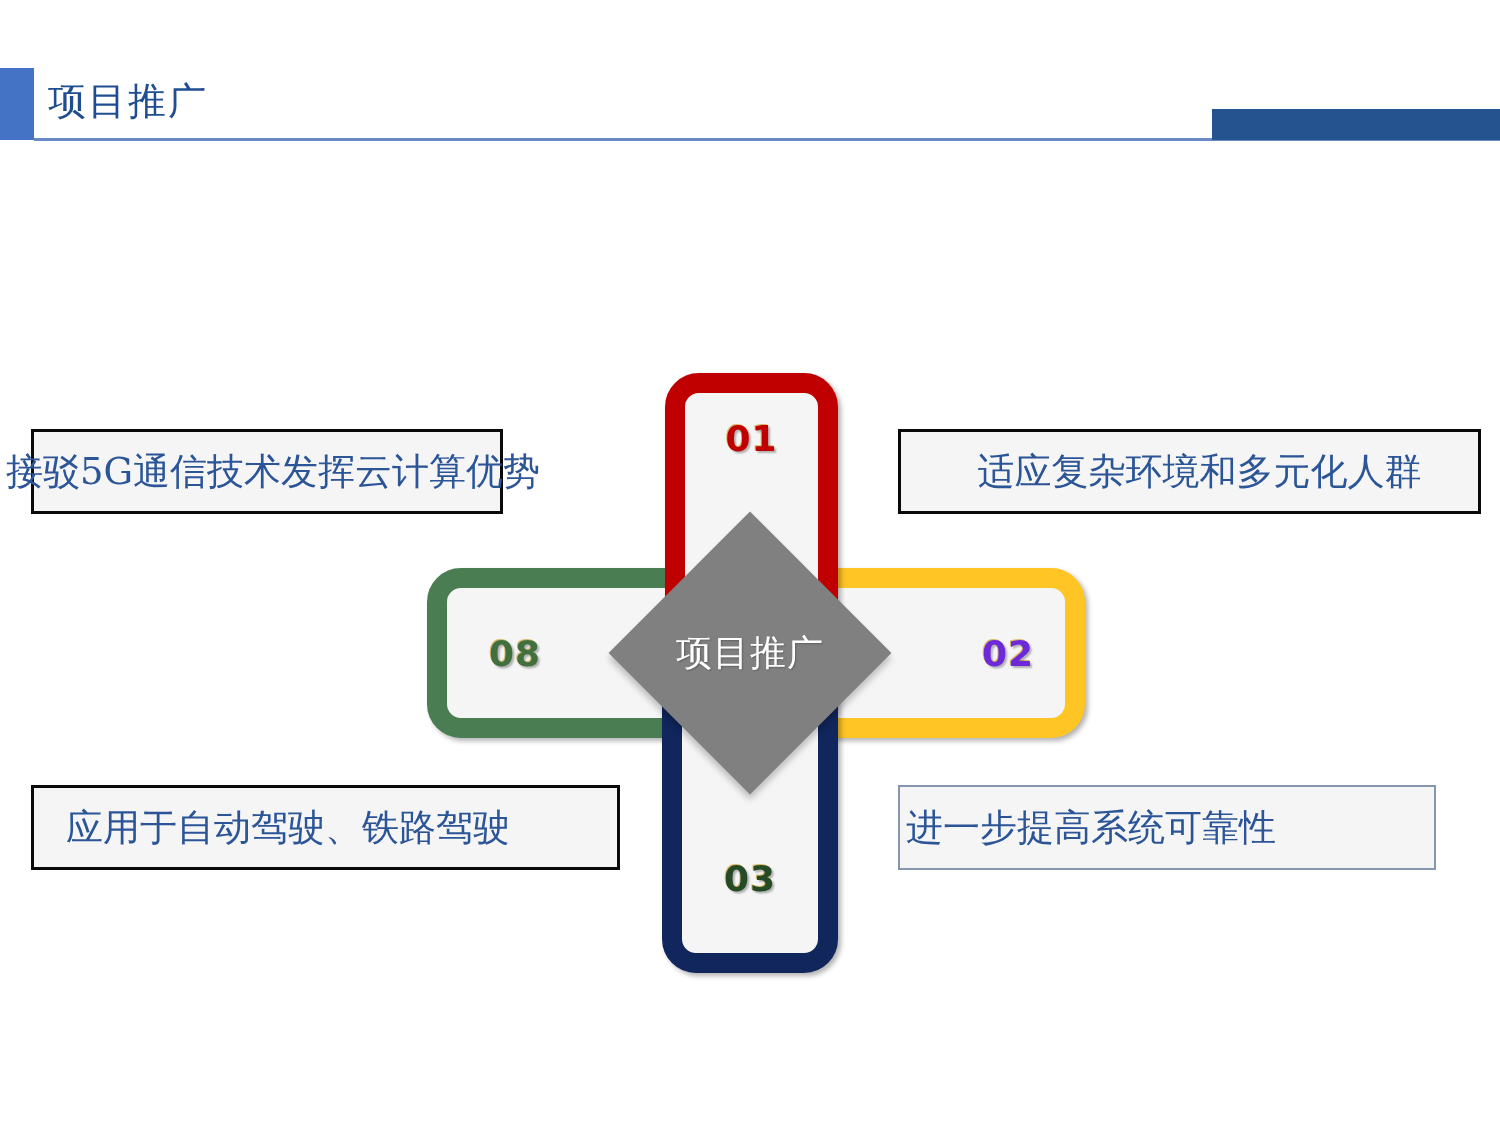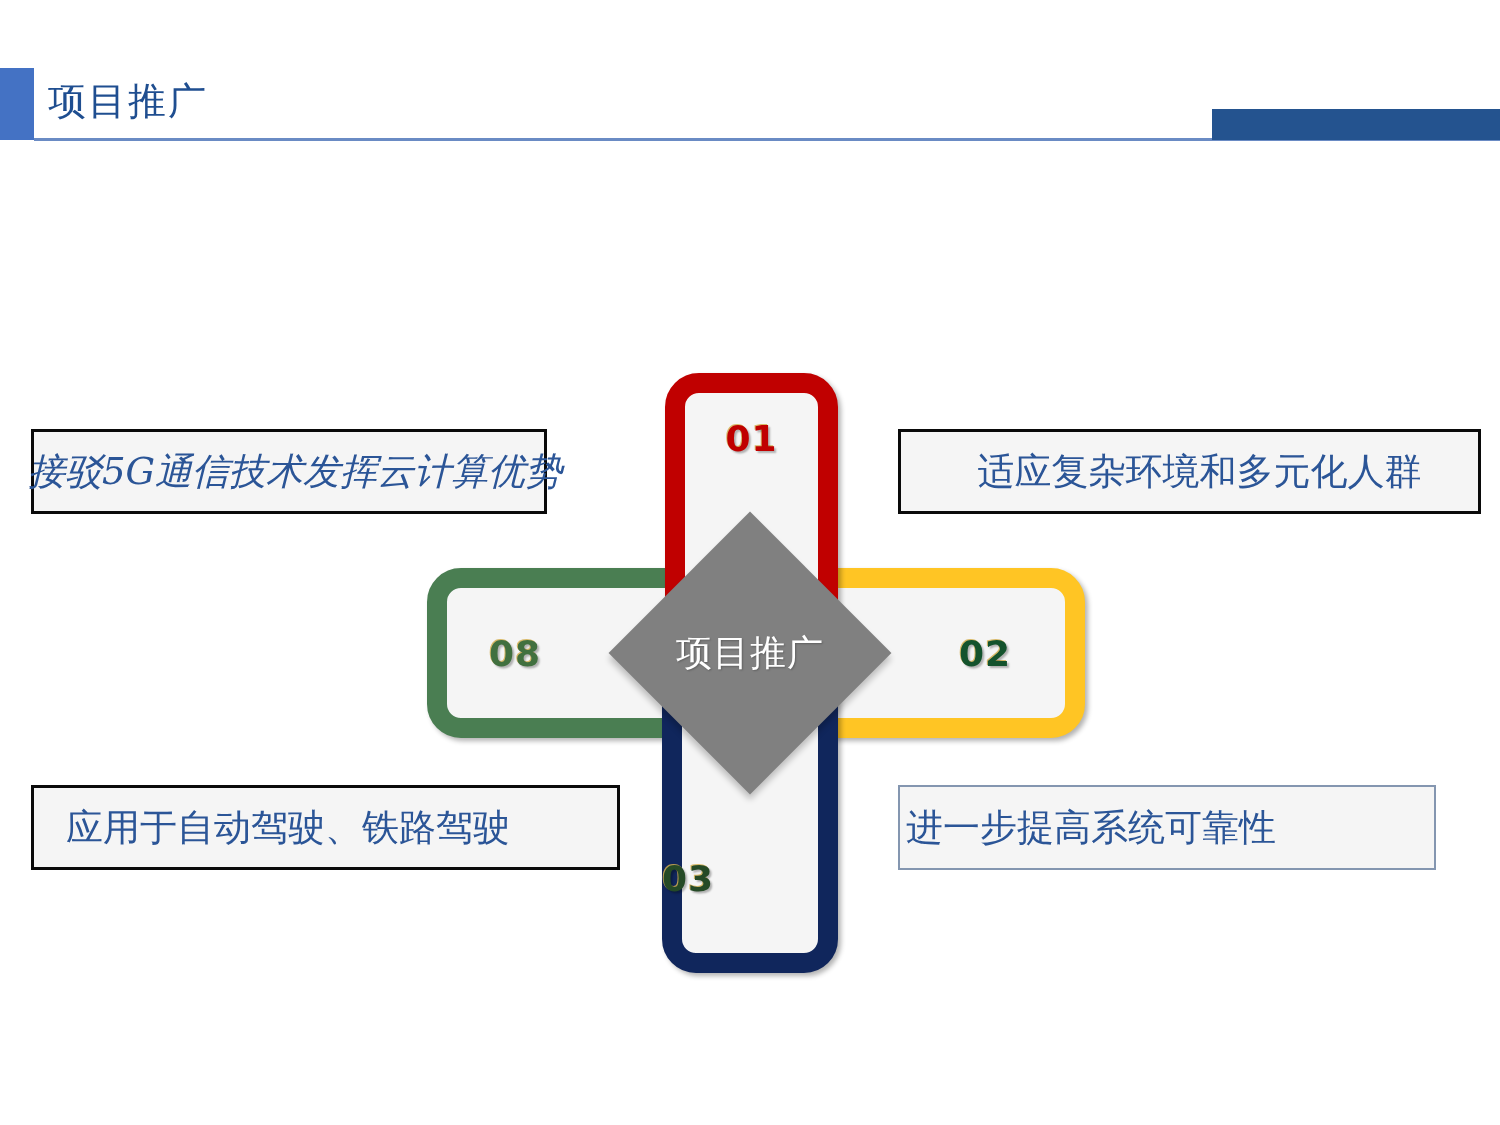--- a/index.html
+++ b/index.html
@@ -96,42 +96,43 @@
   .shape-02 {
     left: 760px;
     top: 520px;
     width: 325px;
     height: 170px;
     border: 20px solid #FFC524;
     border-radius: 34px;
     z-index: 2;
   }
   .num-02 {
-    left: 905px;
+    left: 928px;
     top: 585px;
     width: 160px;
     text-align: center;
-    color: #14532d;
+    color: #6d28d9;
     z-index: 6;
   }
 
   
   .shape-03 {
     left: 662px;
     top: 565px;
     width: 176px;
     height: 360px;
     border: 20px solid #10265C;
     border-radius: 34px;
     z-index: 2;
   }
   .num-03 {
     left: 662px;
     top: 810px;
     width: 176px;
+    text-align: center;
     color: #254A26;
     z-index: 6;
   }
 
   
   .shape-04 {
     left: 427px;
     top: 520px;
     width: 320px;
     height: 170px;
@@ -200,25 +201,24 @@
   .caption.dark-border {
     border: 3px solid #0A0A0A;
   }
   .caption.soft-border {
     border: 2px solid #8496B0;
   }
 
   .caption-tl {
     left: 31px;
     top: 381px;
-    width: 516px;
+    width: 472px;
     height: 85px;
     padding-left: 12px;
     justify-content: center;
-    font-style: italic;
   }
   .caption-tr {
     left: 898px;
     top: 381px;
     width: 583px;
     height: 85px;
     padding-left: 20px;
     justify-content: center;
   }
   .caption-bl {

